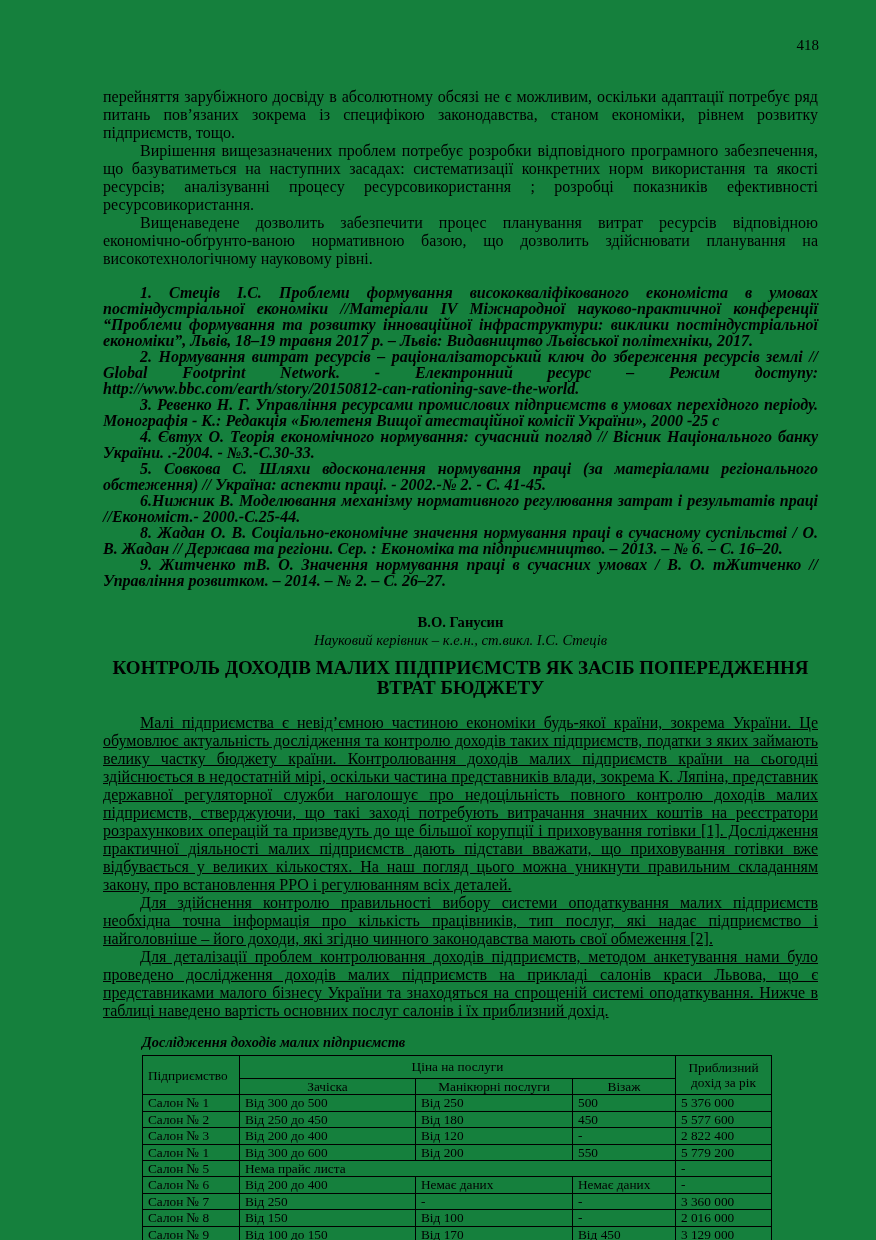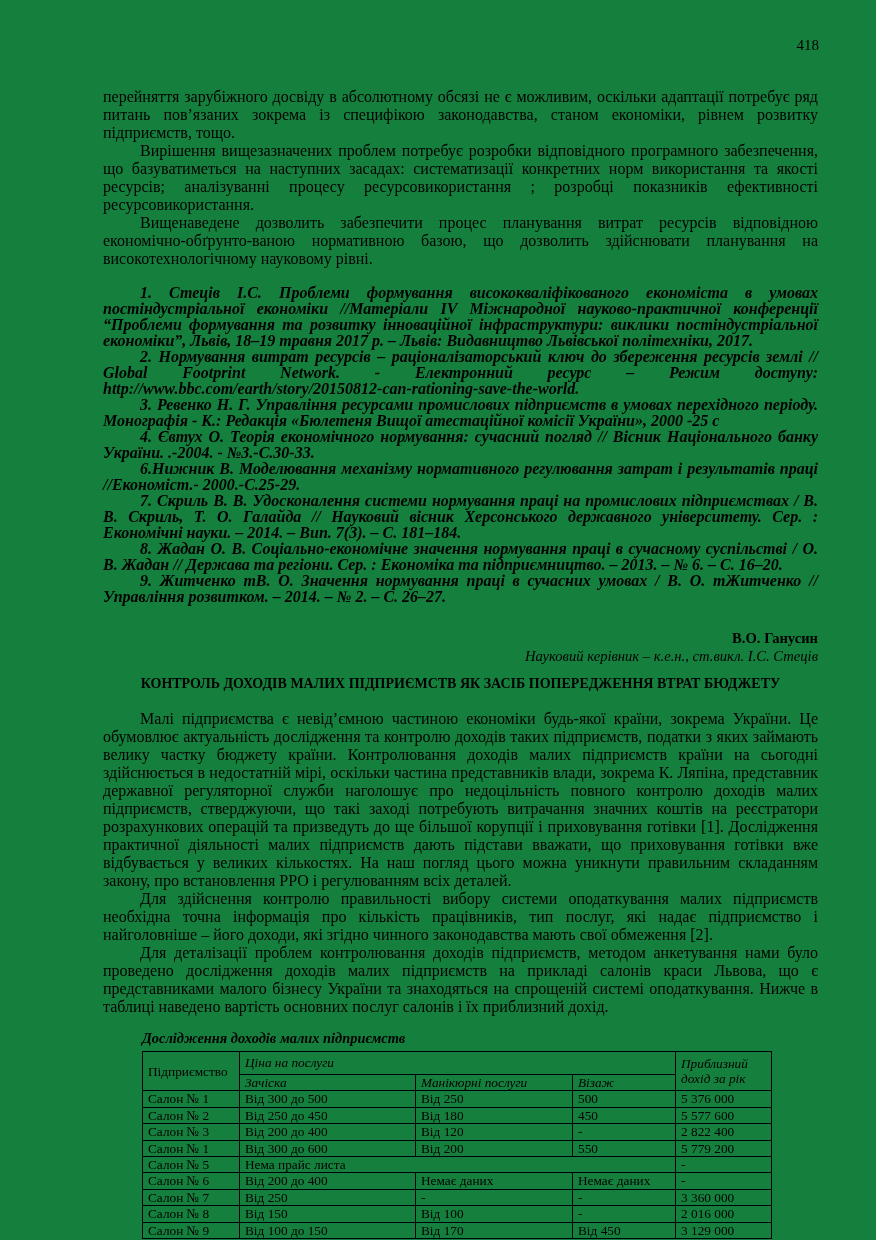--- a/index.html
+++ b/index.html
@@ -34,35 +34,35 @@
   }
   .no-indent { text-indent: 0; }
   .refs { margin-top: 17px; }
   .refs .para {
     font-style: italic;
     line-height: 16px;
     font-weight: bold;
   }
   .byline {
     margin-top: 24px;
-    text-align: right;
+    text-align: center;
     font-size: 14.6px;
     line-height: 18px;
   }
   .byline .author { font-weight: bold; }
   .byline .supervisor { font-style: italic; }
   .title {
     margin: 9px 0 0 0;
     text-align: center;
-    font-size: 14px;
+    font-size: 19px;
     font-weight: bold;
     line-height: 20px;
     font-family: "Liberation Serif", serif;
   }
-  .article { margin-top: 16px; }
+  .article { margin-top: 16px; text-decoration: underline; }
   .caption {
     margin: 13px 0 0 39px;
     width: 629px;
     text-align: left;
     font-weight: bold;
     font-size: 14.4px;
     line-height: 18px;
     font-style: italic;
   }
   .data-table {
@@ -73,21 +73,21 @@
   }
   .data-table td {
     border: 1px solid #000000;
     font-size: 13.3px;
     line-height: 15.4px;
     padding: 0 5px;
     height: 15px;
     vertical-align: middle;
     overflow: hidden;
   }
-  .data-table td.hc { text-align: left; font-style: italic; }
+  .data-table td.hc { text-align: center; }
   .data-table tr.h1 td { height: 22px; }
   .data-table td.wrap { white-space: normal; line-height: 15.4px; }
 </style>
 </head>
 <body>
 
 <div class="page">
   <div class="page-number">418</div>
 
   <div class="content">
@@ -96,22 +96,22 @@
       <p class="para no-indent">перейняття зарубіжного досвіду в абсолютному обсязі не є можливим, оскільки адаптації потребує ряд питань пов’язаних зокрема із специфікою законодавства, станом економіки, рівнем розвитку підприємств, тощо.</p>
       <p class="para">Вирішення вищезазначених проблем потребує розробки відповідного програмного забезпечення, що базуватиметься на наступних засадах: систематизації конкретних норм використання та якості ресурсів; аналізуванні процесу ресурсовикористання ; розробці показників ефективності ресурсовикористання.</p>
       <p class="para">Вищенаведене дозволить забезпечити процес планування витрат ресурсів відповідною економічно-обґрунто-ваною нормативною базою, що дозволить здійснювати планування на високотехнологічному науковому рівні.</p>
     </section>
 
     <section class="refs">
       <p class="para">1. Стеців І.С. Проблеми формування висококваліфікованого економіста в умовах постіндустріальної економіки //Матеріали IV Міжнародної науково-практичної конференції “Проблеми формування та розвитку інноваційної інфраструктури: виклики постіндустріальної економіки”, Львів, 18–19 травня 2017 р. – Львів: Видавництво Львівської політехніки, 2017.</p>
       <p class="para">2. Нормування витрат ресурсів – раціоналізаторський ключ до збереження ресурсів землі // Global Footprint Network. - Електронний ресурс – Режим доступу: http://www.bbc.com/earth/story/20150812-can-rationing-save-the-world.</p>
       <p class="para">3. Ревенко Н. Г. Управління ресурсами промислових підприємств в умовах перехідного періоду. Монографія - К.: Редакція «Бюлетеня Вищої атестаційної комісії України», 2000 -25 с</p>
       <p class="para">4. Євтух О. Теорія  економічного нормування: сучасний погляд // Вісник Національного банку України. .-2004. - №3.-С.30-33.</p>
-      <p class="para">6.Нижник В. Моделювання механізму нормативного регулювання затрат і результатів  праці //Економіст.- 2000.-С.25-29.</p>
-      <p class="para">7. Скриль В. В. Удосконалення системи нормування праці на промислових підприємствах / В. В. Скриль, Т. О. Галайда // Науковий вісник Херсонського державного університету. Сер. : Економічні науки. – 2014. – Вип. 7(3). – С. 181–184.</p>
+      <p class="para">5. Совкова С. Шляхи вдосконалення нормування праці (за матеріалами регіонального обстеження) // Україна: аспекти праці. - 2002.-№ 2. - С. 41-45.</p>
+      <p class="para">6.Нижник В. Моделювання механізму нормативного регулювання затрат і результатів  праці //Економіст.- 2000.-С.25-44.</p>
       <p class="para">8. Жадан О. В. Соціально-економічне значення нормування праці в сучасному суспільстві / О. В. Жадан // Держава та регіони. Сер. : Економіка та підприємництво. – 2013. – № 6. – С. 16–20.</p>
       <p class="para">9. Житченко тВ. О. Значення нормування праці в сучасних умовах / В. О. тЖитченко // Управління розвитком. – 2014. – № 2. – С. 26–27.</p>
     </section>
 
     <div class="byline">
       <div class="author">В.О. Ганусин</div>
       <div class="supervisor">Науковий керівник – к.е.н., ст.викл. І.С.  Стеців</div>
     </div>
 
     <h1 class="title">КОНТРОЛЬ ДОХОДІВ МАЛИХ ПІДПРИЄМСТВ  ЯК ЗАСІБ ПОПЕРЕДЖЕННЯ ВТРАТ БЮДЖЕТУ</h1>

